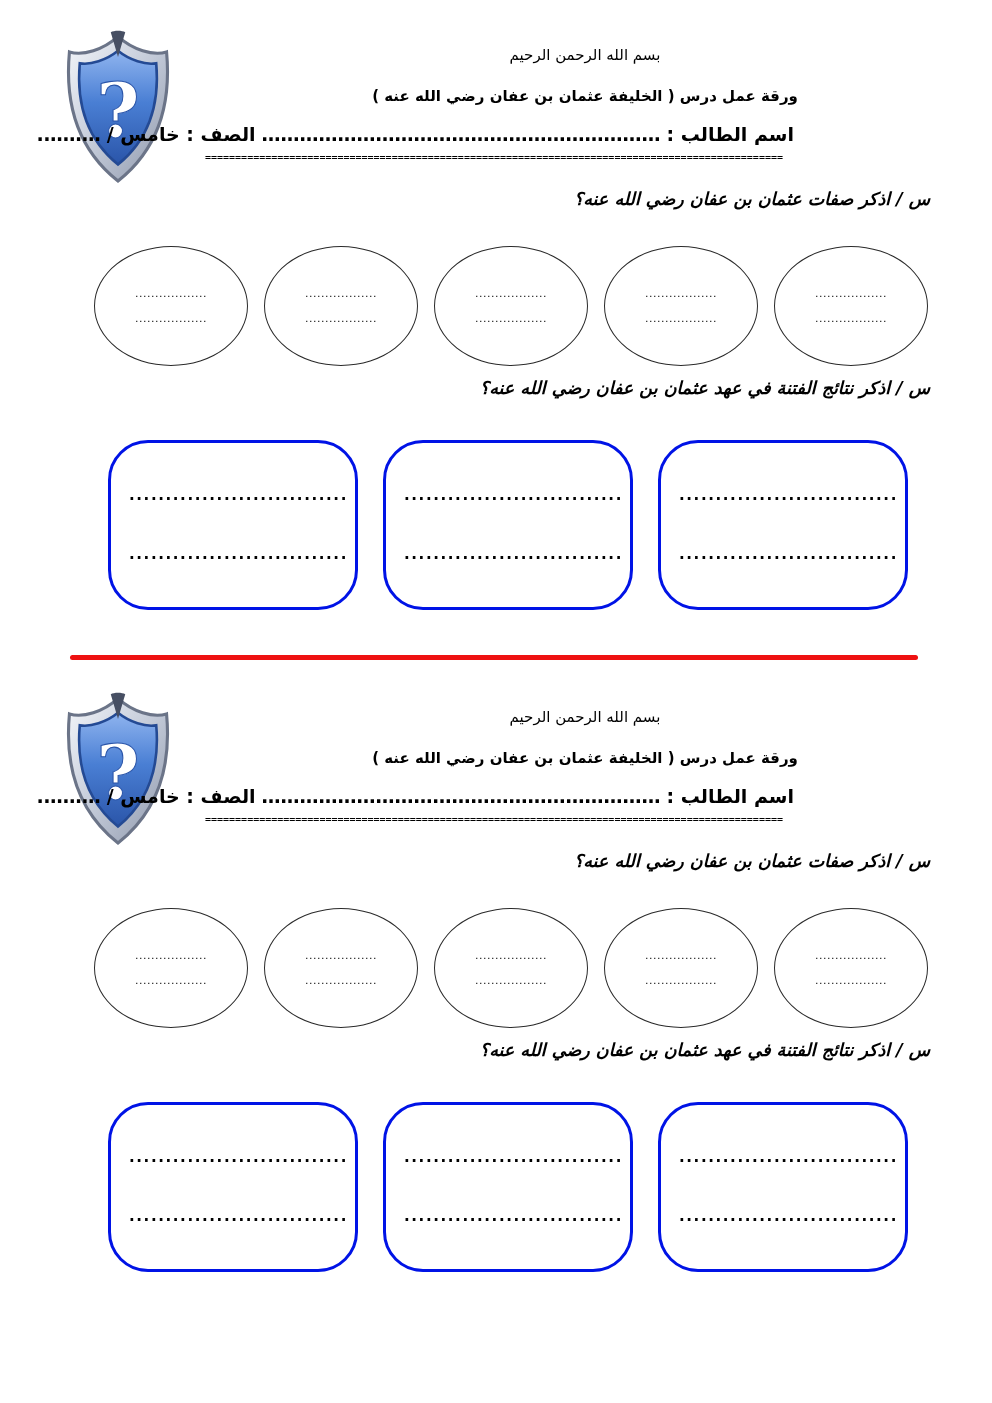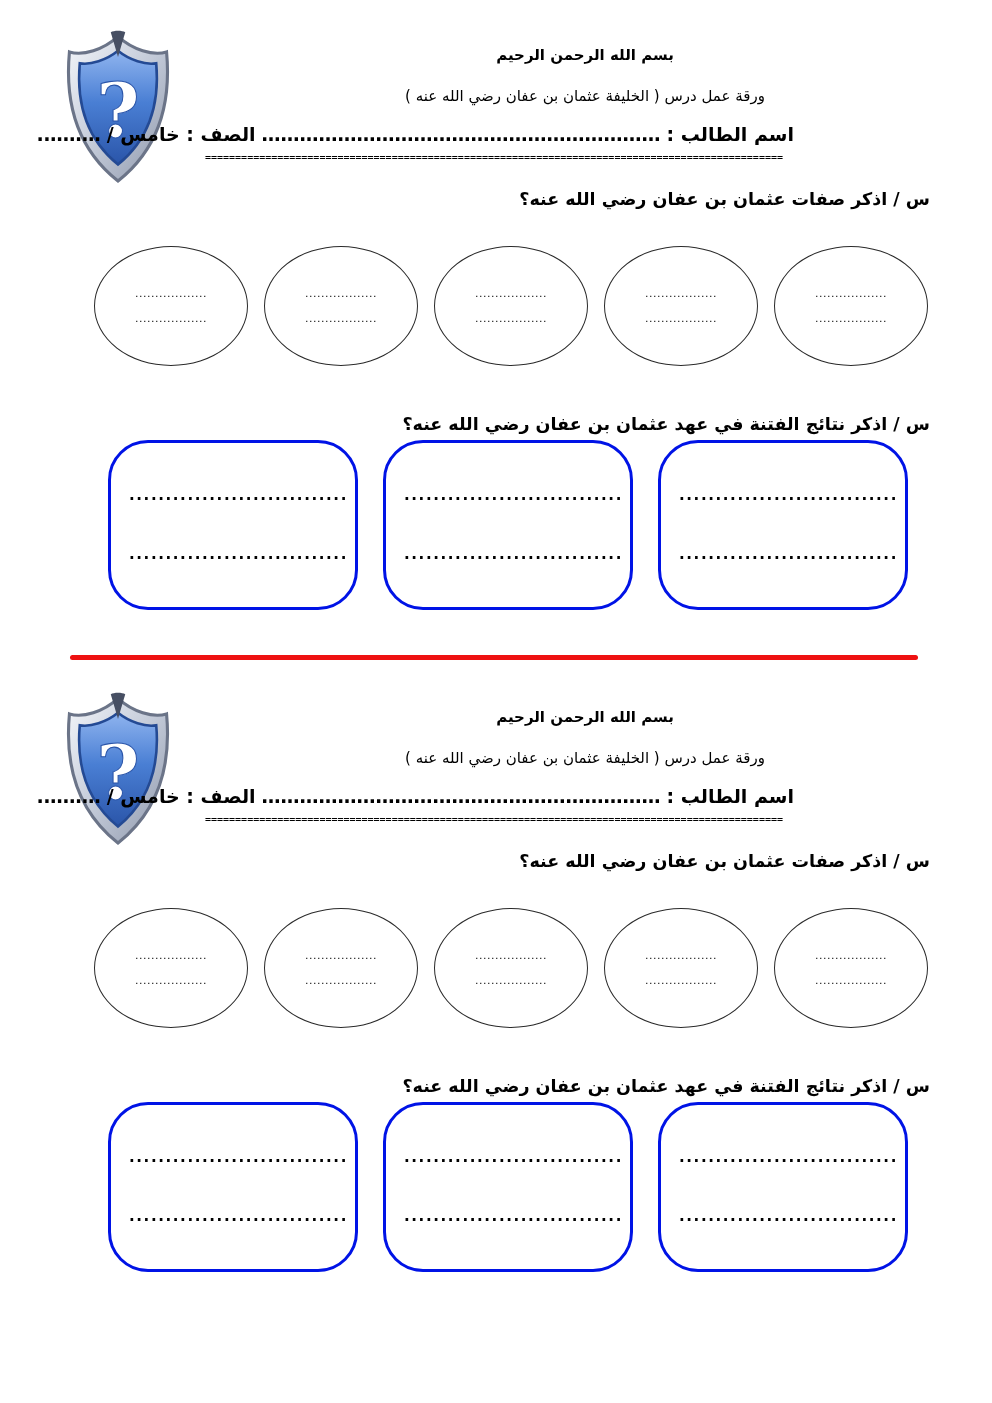--- a/index.html
+++ b/index.html
@@ -18,44 +18,44 @@
   .red-divider {
     position: absolute; top: 655px; left: 70px;
     width: 848px; height: 5px;
     background: #ee1111; border-radius: 3px;
   }
 
   .logo { position: absolute; left: 56px; top: 30px; width: 124px; height: 176px; }
 
   .basmala {
     position: absolute; top: 46px; left: 200px; width: 770px;
-    text-align: center; font-weight: bold; font-size: 15px;
+    text-align: center; font-weight: normal; font-size: 15px;
   }
   .title {
     position: absolute; top: 87px; left: 200px; width: 770px;
-    text-align: center; font-weight: normal; font-size: 15px;
+    text-align: center; font-weight: bold; font-size: 15px;
   }
   .name-row {
     position: absolute; top: 123px; left: 205px; width: 592px;
     text-align: center; font-weight: bold; font-size: 19px;
     white-space: nowrap; direction: rtl;
   }
   .name-row span { margin: 0 3px; }
   .equals {
     position: absolute; top: 152px; left: 205px; width: 592px;
     font-family: "DejaVu Sans Mono", monospace;
     font-size: 10px; letter-spacing: 0; white-space: nowrap; overflow: hidden;
   }
 
   .question {
     position: absolute; right: 62px;
-    font-weight: bold; font-size: 17.5px; direction: rtl;
+    font-weight: bold; font-size: 17.5px; direction: rtl; font-style: italic;
   }
   .q1 { top: 189px; }
-  .q2 { top: 414px; }
+  .q2 { top: 378px; }
 
   .ellipse-row {
     position: absolute; top: 246px; left: 94px; width: 834px;
     display: flex; justify-content: space-between;
   }
   .ellipse {
     width: 154px; height: 120px;
     border: 1.4px solid #2a2a2a; border-radius: 50%;
     box-sizing: border-box;
     display: flex; flex-direction: column;

